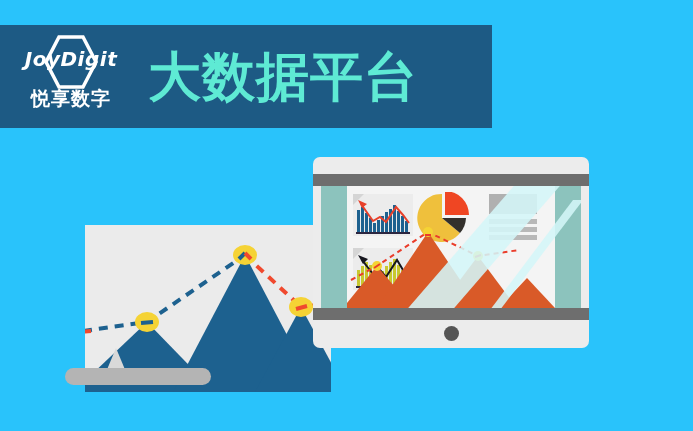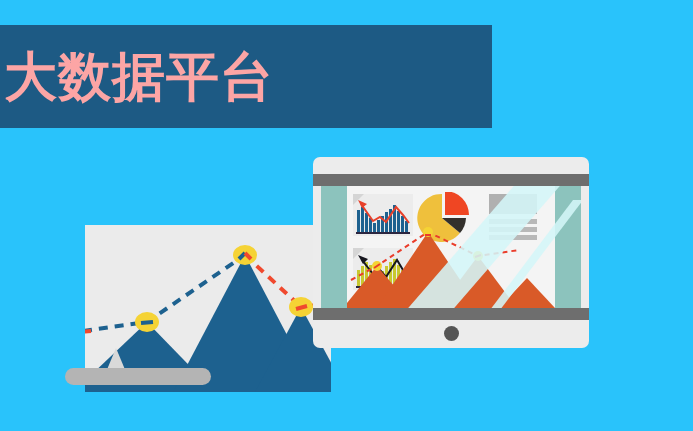--- a/index.html
+++ b/index.html
@@ -63,25 +63,25 @@
     top: 56px;
     width: 118px;
     text-align: center;
     color: #ffffff;
     font-size: 19px;
     font-weight: bold;
     letter-spacing: 1px;
     line-height: 1;
   }
   #banner-title {
-    color: #fca5a5;
+    color: #5eead4;
     font-size: 53px;
     font-weight: bold;
     line-height: 1;
-    margin-left: 4px;
+    margin-left: 18px;
     letter-spacing: 1px;
     white-space: nowrap;
   }
 
   
   #left-panel {
     position: absolute;
     left: 85px;
     top: 225px;
     width: 246px;
@@ -192,20 +192,27 @@
     background: #b8b8b8;
   }
 </style>
 </head>
 <body>
 
 <div id="stage">
 
   <div id="header-banner">
 
+    <div id="logo-block">
+      <svg id="logo-hex" viewBox="0 0 54 54">
+        <polygon points="15,2 39,2 52,27 39,52 15,52 2,27" fill="none" stroke="#ffffff" stroke-width="3.5" stroke-linejoin="miter"></polygon>
+      </svg>
+      <div id="logo-wordmark">JoyDigit</div>
+      <div id="logo-sub">悦享数字</div>
+    </div>
 
     <div id="banner-title">大数据平台</div>
   </div>
 
   <div id="left-panel">
     <svg class="panel-svg" width="246" height="167" viewBox="0 0 246 167">
 
       <polygon fill="#1d618f" points="-12,167 62,97 130,167"></polygon>
       <polygon fill="#1d618f" points="88,167 160,30 232,167"></polygon>
       <polygon fill="#1d618f" points="170,167 216,82 262,167"></polygon>

